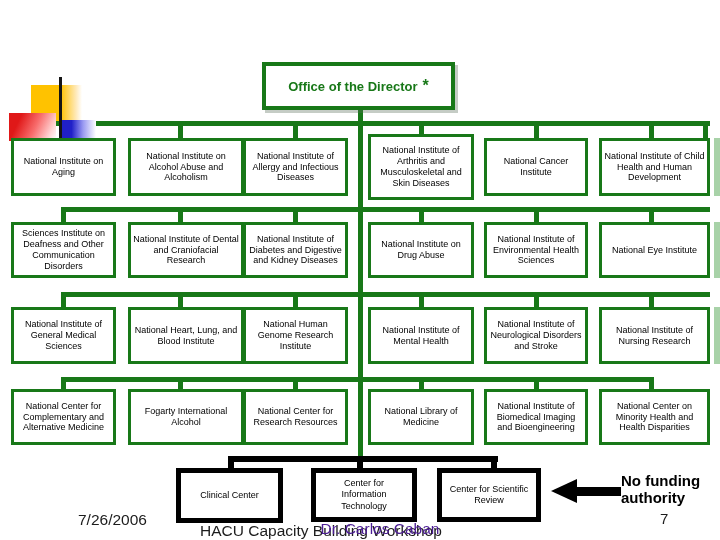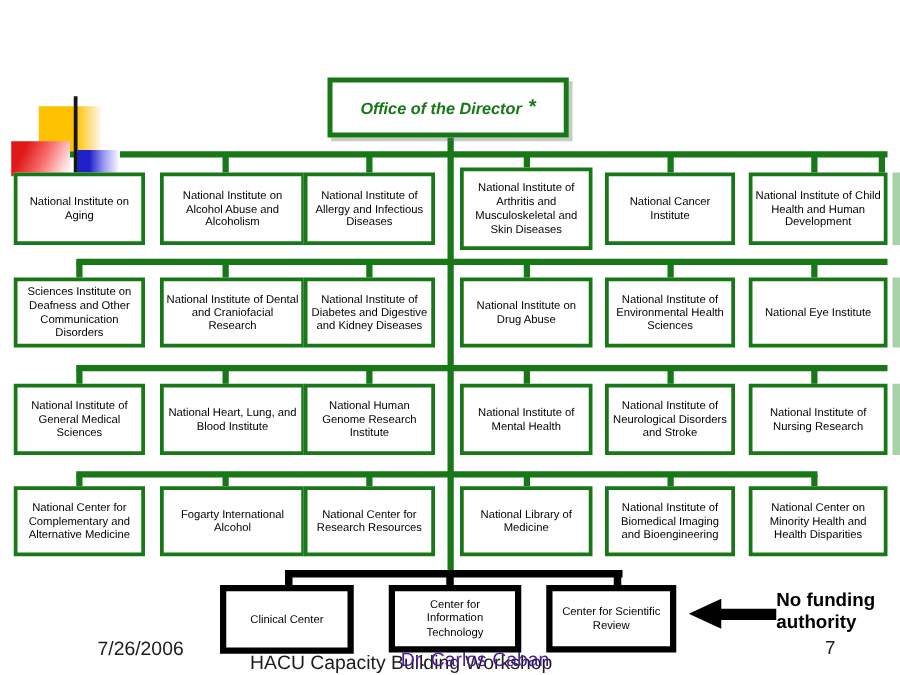--- a/index.html
+++ b/index.html
@@ -22,21 +22,21 @@
   .c1{left:11px;width:105px}.c2{left:128px;width:116px}.c3{left:243px;width:105px}
   .c4{left:368px;width:106px}.c5{left:484px;width:104px}.c6{left:599px;width:111px}
   .r1{top:138px;height:58px}.r2{top:222px;height:56px}
   .r3{top:307px;height:57px}.r4{top:389px;height:56px}
   .tall{top:134px;height:66px}
   
   .director{
     position:absolute;left:262px;top:62px;width:193px;height:48px;
     border:4px solid var(--g);background:#fff;box-shadow:3px 3px 0 rgba(90,110,90,.35);
     display:flex;align-items:center;justify-content:center;z-index:3;box-sizing:border-box;
-    color:var(--g);font-weight:bold;font-size:13px;font-style:italic;
+    color:var(--g);font-weight:bold;font-size:13px;
   }
   .director .ast{font-size:16px;vertical-align:5px;margin-left:5px;}
   
   .cbox{
     position:absolute;border:5px solid #000;background:#fff;
     display:flex;align-items:center;justify-content:center;text-align:center;
     font-size:9px;line-height:1.25;color:#000;z-index:3;box-sizing:border-box;
   }
   .cbox .w64{display:inline-block;max-width:64px;}
   .cbox .w82{display:inline-block;max-width:82px;}

